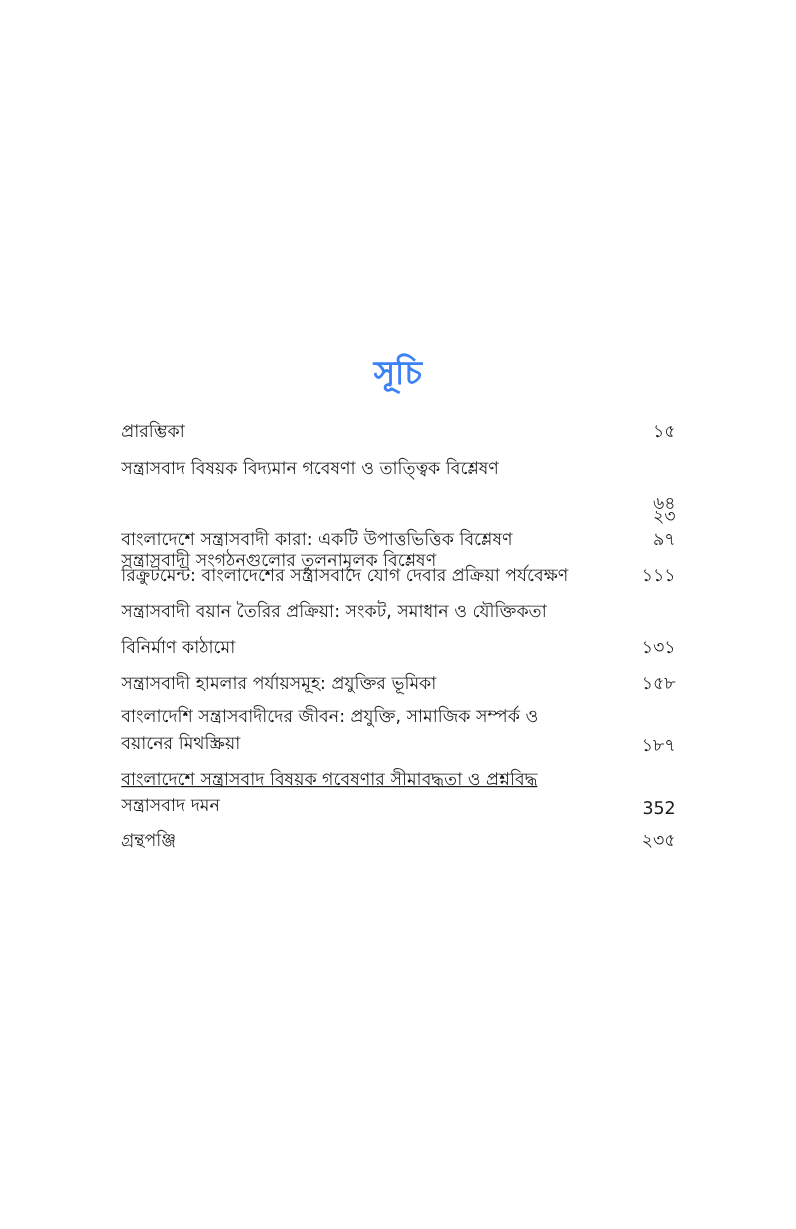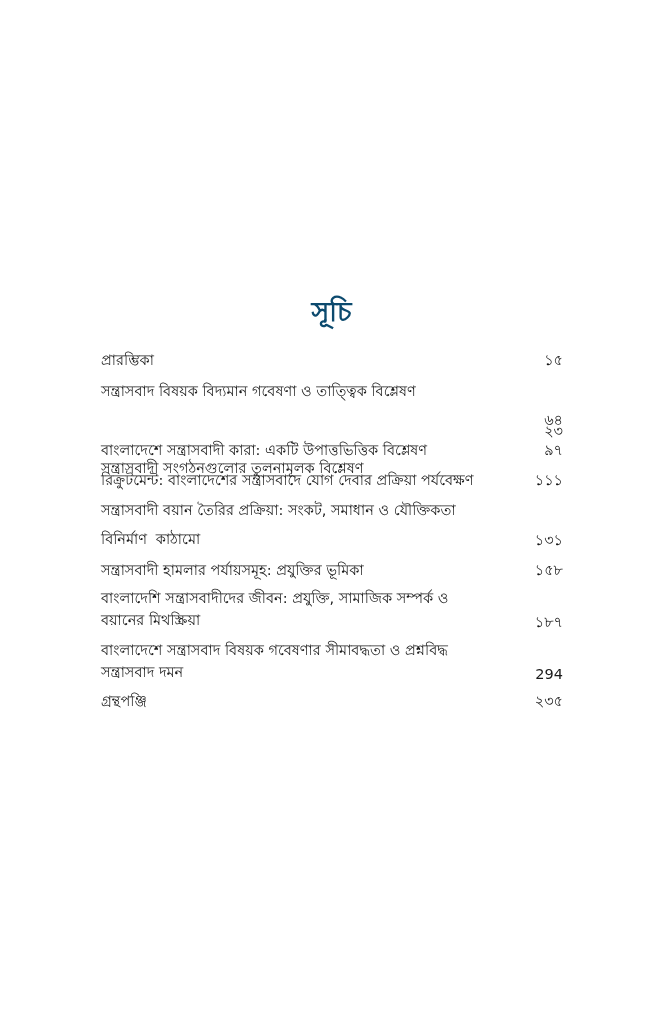--- a/index.html
+++ b/index.html
@@ -23,21 +23,21 @@
     }
     .toc-title {
       position: absolute;
       left: 0;
       width: 663px;
       top: 292px;
       text-align: center;
       font-size: 27px;
       font-weight: bold;
       line-height: 40px;
-      color: #0c4a6e;
+      color: #3b82f6;
     }
     .toc {
       position: absolute;
       left: 101px;
       width: 462px;
       top: 0;
     }
     .entry {
       position: absolute;
       left: 0;
@@ -89,39 +89,39 @@
       <div class="page-num" style="top:0;">৯৭</div>
     </div>
 
     <div class="entry" style="top:469px;">
       <div class="line" style="top:0;text-align:center;">রিক্রুটমেন্ট: বাংলাদেশের সন্ত্রাসবাদে যোগ দেবার প্রক্রিয়া পর্যবেক্ষণ</div>
       <div class="page-num" style="top:0;">১১১</div>
     </div>
 
     <div class="entry" style="top:499px;">
       <div class="line" style="top:0;">সন্ত্রাসবাদী বয়ান তৈরির প্রক্রিয়া: সংকট, সমাধান ও যৌক্তিকতা</div>
-      <div class="line" style="top:30px;font-family:Liberation Mono, monospace;">বিনির্মাণ কাঠামো</div>
+      <div class="line" style="top:30px;">বিনির্মাণ কাঠামো</div>
       <div class="page-num" style="top:30px;">১৩১</div>
     </div>
 
     <div class="entry" style="top:559px;">
       <div class="line" style="top:0;">সন্ত্রাসবাদী হামলার পর্যায়সমূহ: প্রযুক্তির ভূমিকা</div>
       <div class="page-num" style="top:0;">১৫৮</div>
     </div>
 
     <div class="entry" style="top:587px;">
       <div class="line" style="top:0;">বাংলাদেশি সন্ত্রাসবাদীদের জীবন: প্রযুক্তি, সামাজিক সম্পর্ক ও</div>
       <div class="line" style="top:22px;">বয়ানের মিথস্ক্রিয়া</div>
       <div class="page-num" style="top:24px;">১৮৭</div>
     </div>
 
     <div class="entry" style="top:639px;">
-      <div class="line" style="top:0;">বাংলাদেশে সন্ত্রাসবাদ বিষয়ক গবেষণার সীমাবদ্ধতা ও প্রশ্নবিদ্ধ</div>
+      <div class="line" style="top:0;text-decoration:underline;">বাংলাদেশে সন্ত্রাসবাদ বিষয়ক গবেষণার সীমাবদ্ধতা ও প্রশ্নবিদ্ধ</div>
       <div class="line" style="top:22px;text-align:center;">সন্ত্রাসবাদ দমন</div>
-      <div class="page-num" style="top:24px;">294</div>
+      <div class="page-num" style="top:24px;">352</div>
     </div>
 
     <div class="entry" style="top:690px;">
       <div class="line" style="top:0;">গ্রন্থপঞ্জি</div>
       <div class="page-num" style="top:0;">২৩৫</div>
     </div>
   </div>
 </div>
 
 </body></html>

